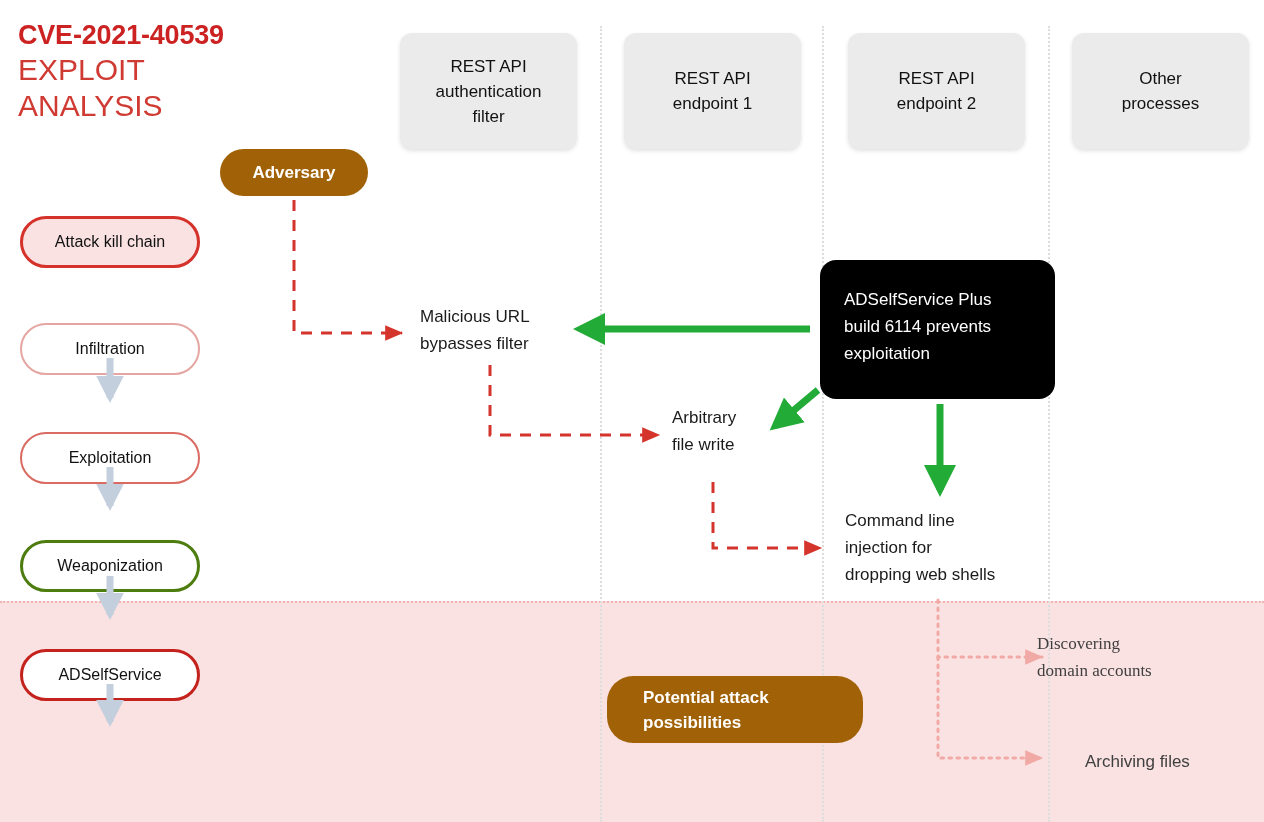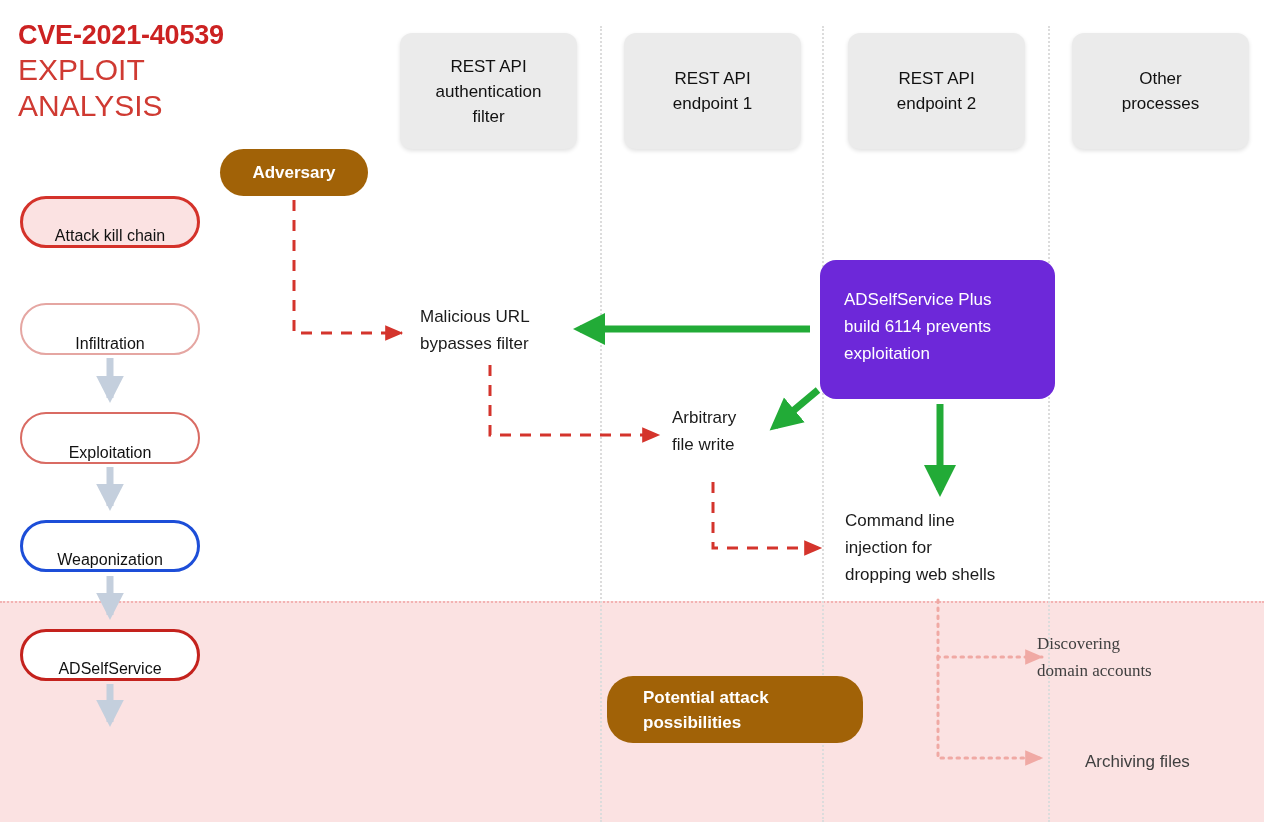--- a/index.html
+++ b/index.html
@@ -82,35 +82,36 @@
   }
 
   
   .kc-pill {
     position: absolute;
     left: 20px;
     width: 180px;
     height: 52px;
     border-radius: 26px;
     display: flex;
-    align-items: flex-end;
+    align-items: center;
     justify-content: center;
     text-align: center;
     font-size: 16px;
     color: #111111;
     background: #ffffff;
     box-sizing: border-box;
+    margin-top: 20px;
   }
   .kc-head {
     background: #fbe2e2;
     border: 3px solid #d4322a;
   }
   .kc-s1 { border: 2px solid #e5a6a2; }
   .kc-s2 { border: 2px solid #d96b63; }
-  .kc-s3 { border: 3px solid #1d4ed8; }
+  .kc-s3 { border: 3px solid #4d7c0f; }
   .kc-s4 { border: 3px solid #c4221d; }
   .kc-s5 { border: 4px solid #b81814; }
 
   
   .red-pill {
     position: absolute;
     background: #a16207;
     border-radius: 26px;
     display: flex;
     align-items: center;
@@ -120,21 +121,21 @@
     box-sizing: border-box;
   }
 
   
   .green-box {
     position: absolute;
     left: 820px;
     top: 260px;
     width: 235px;
     height: 139px;
-    background: #6d28d9;
+    background: #000000;
     border-radius: 16px;
     color: #ffffff;
     font-size: 17px;
     line-height: 27px;
     box-sizing: border-box;
     padding: 26px 0 17px 24px;
   }
 
   
   .flow-label {

